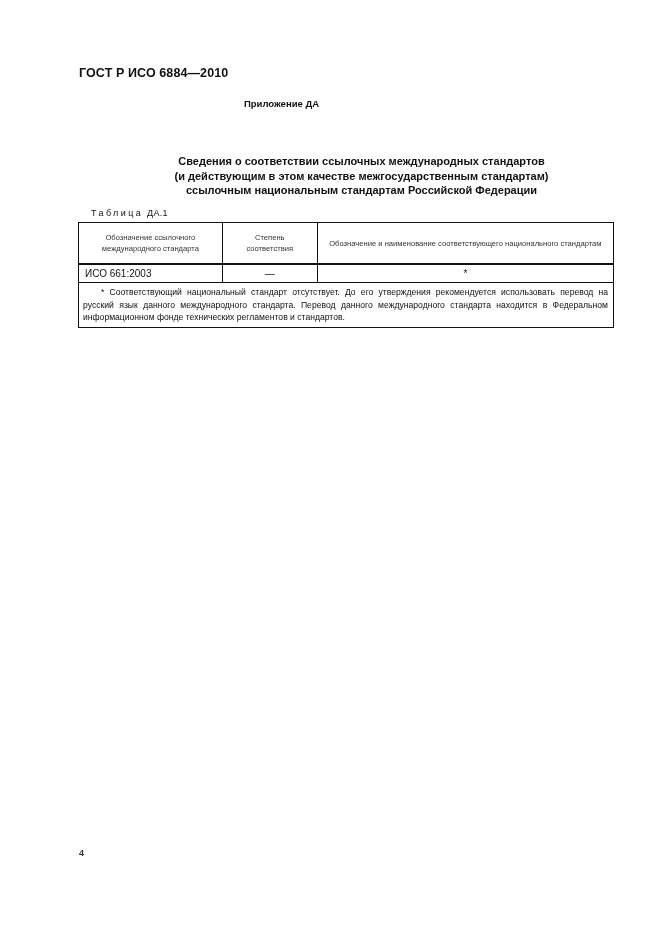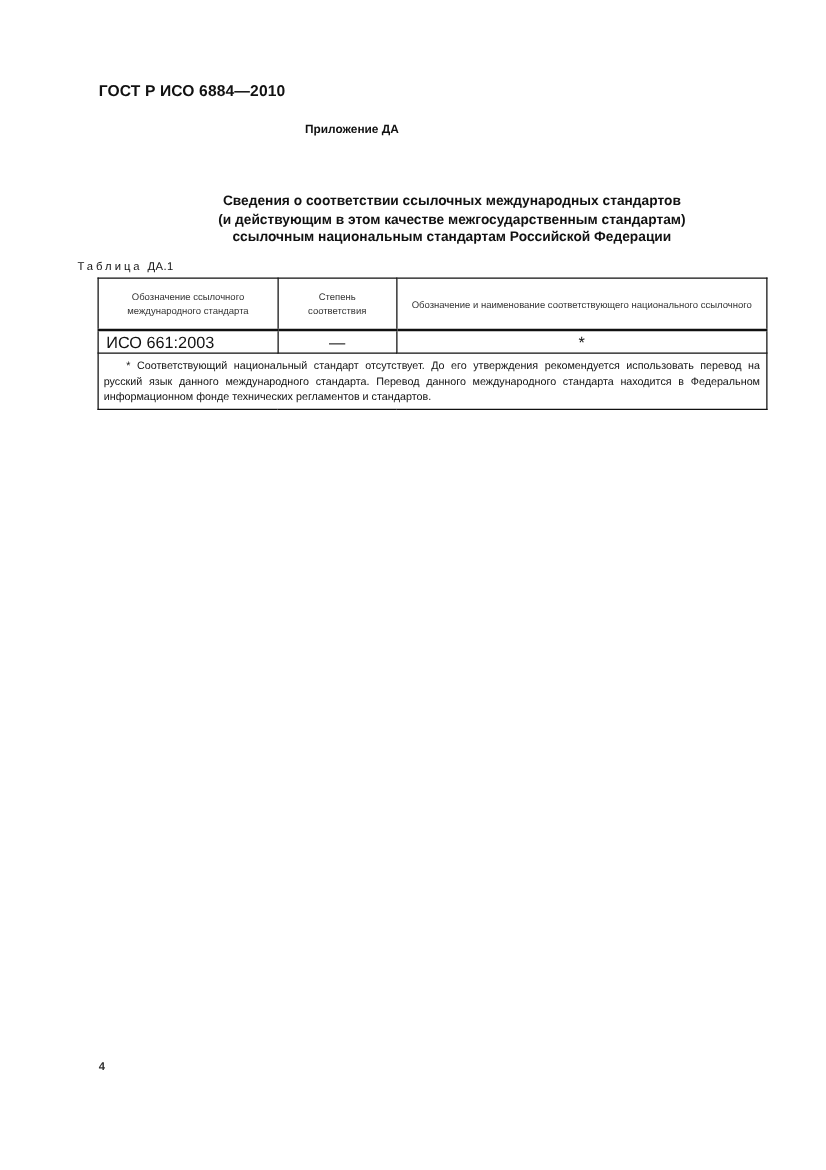--- a/index.html
+++ b/index.html
@@ -3,26 +3,26 @@
   <meta charset="utf-8">
   <style>
     html, body { margin: 0; padding: 0; background: #ffffff; }
     body { width: 661px; height: 936px; position: relative; overflow: hidden;
            font-family: "Liberation Sans", "DejaVu Sans", sans-serif; color: #111; }
     .page-header { position: absolute; left: 79px; top: 66px; font-size: 12.5px; font-weight: bold; letter-spacing: 0.1px; }
     .annex { position: absolute; left: 0; width: 533px; top: 98px; text-align: center; font-size: 9.5px; font-weight: bold; line-height: 12px; }
     .annex .t { padding-left: 30px; }
     .title { position: absolute; left: 16px; width: 661px; top: 154px; text-align: center; font-size: 11px; font-weight: bold; line-height: 14.5px; }
     .title div { padding-left: 30px; }
-    .table-caption { position: absolute; left: 62px; top: 208px; font-size: 9px; letter-spacing: 2.4px; }
+    .table-caption { position: absolute; left: 91px; top: 208px; font-size: 9px; letter-spacing: 2.4px; }
     .table-caption .num { letter-spacing: 0.3px; margin-left: 4px; }
     table.tbl { position: absolute; left: 78px; top: 222px; width: 536px; border-collapse: collapse; font-size: 7.6px; color: #333; }
     table.tbl td { border: 1px solid #111; padding: 0; vertical-align: middle; }
     table.tbl tr.head td { height: 40px; text-align: center; line-height: 11px; border-bottom: 2px solid #111; }
-    table.tbl tr.row td { height: 17px; font-size: 13px; color: #111; }
+    table.tbl tr.row td { height: 17px; font-size: 10px; color: #111; }
     table.tbl tr.row td.c1 { padding-left: 6px; text-align: left; }
     table.tbl tr.row td.c2, table.tbl tr.row td.c3 { text-align: center; }
     table.tbl tr.note td { font-size: 8.6px; color: #111; line-height: 12.5px; padding: 3px 5px 3px 4px; text-align: justify; }
     .note-indent { display: inline-block; width: 18px; }
     .page-number { position: absolute; left: 79px; top: 848px; font-size: 9px; font-weight: bold; color: #333; }
   </style>
 </head>
 <body>
 
 <div class="page-header">ГОСТ Р ИСО 6884—2010</div>
@@ -49,21 +49,21 @@
   </colgroup>
   <tbody>
       <tr class="head">
     <td>
           <div style="padding:0 14px">Обозначение ссылочного международного стандарта</div>
         </td>
     <td>
           <div style="padding:0 18px">Степень соответствия</div>
         </td>
     <td>
-          <div style="padding:0 10px">Обозначение и наименование соответствующего национального ссылочного</div>
+          <div style="padding:0 10px">Обозначение и наименование соответствующего национального стандартам</div>
         </td>
   </tr>
   <tr class="row">
     <td class="c1">ИСО 661:2003</td>
     <td class="c2">—</td>
     <td class="c3">*</td>
   </tr>
   <tr class="note">
     <td colspan="3"><span class="note-indent"></span><span>* Соответствующий национальный стандарт отсутствует. До его утверждения рекомендуется использовать перевод на русский язык данного международного стандарта. Перевод данного международного стандарта находится в Федеральном информационном фонде технических регламентов и стандартов.</span></td>
   </tr>

